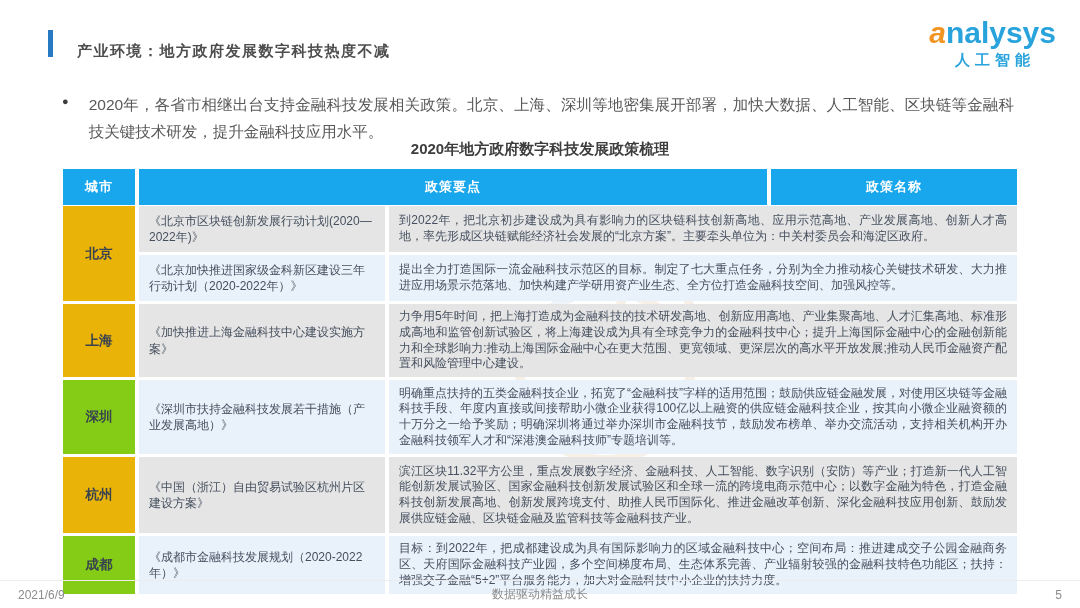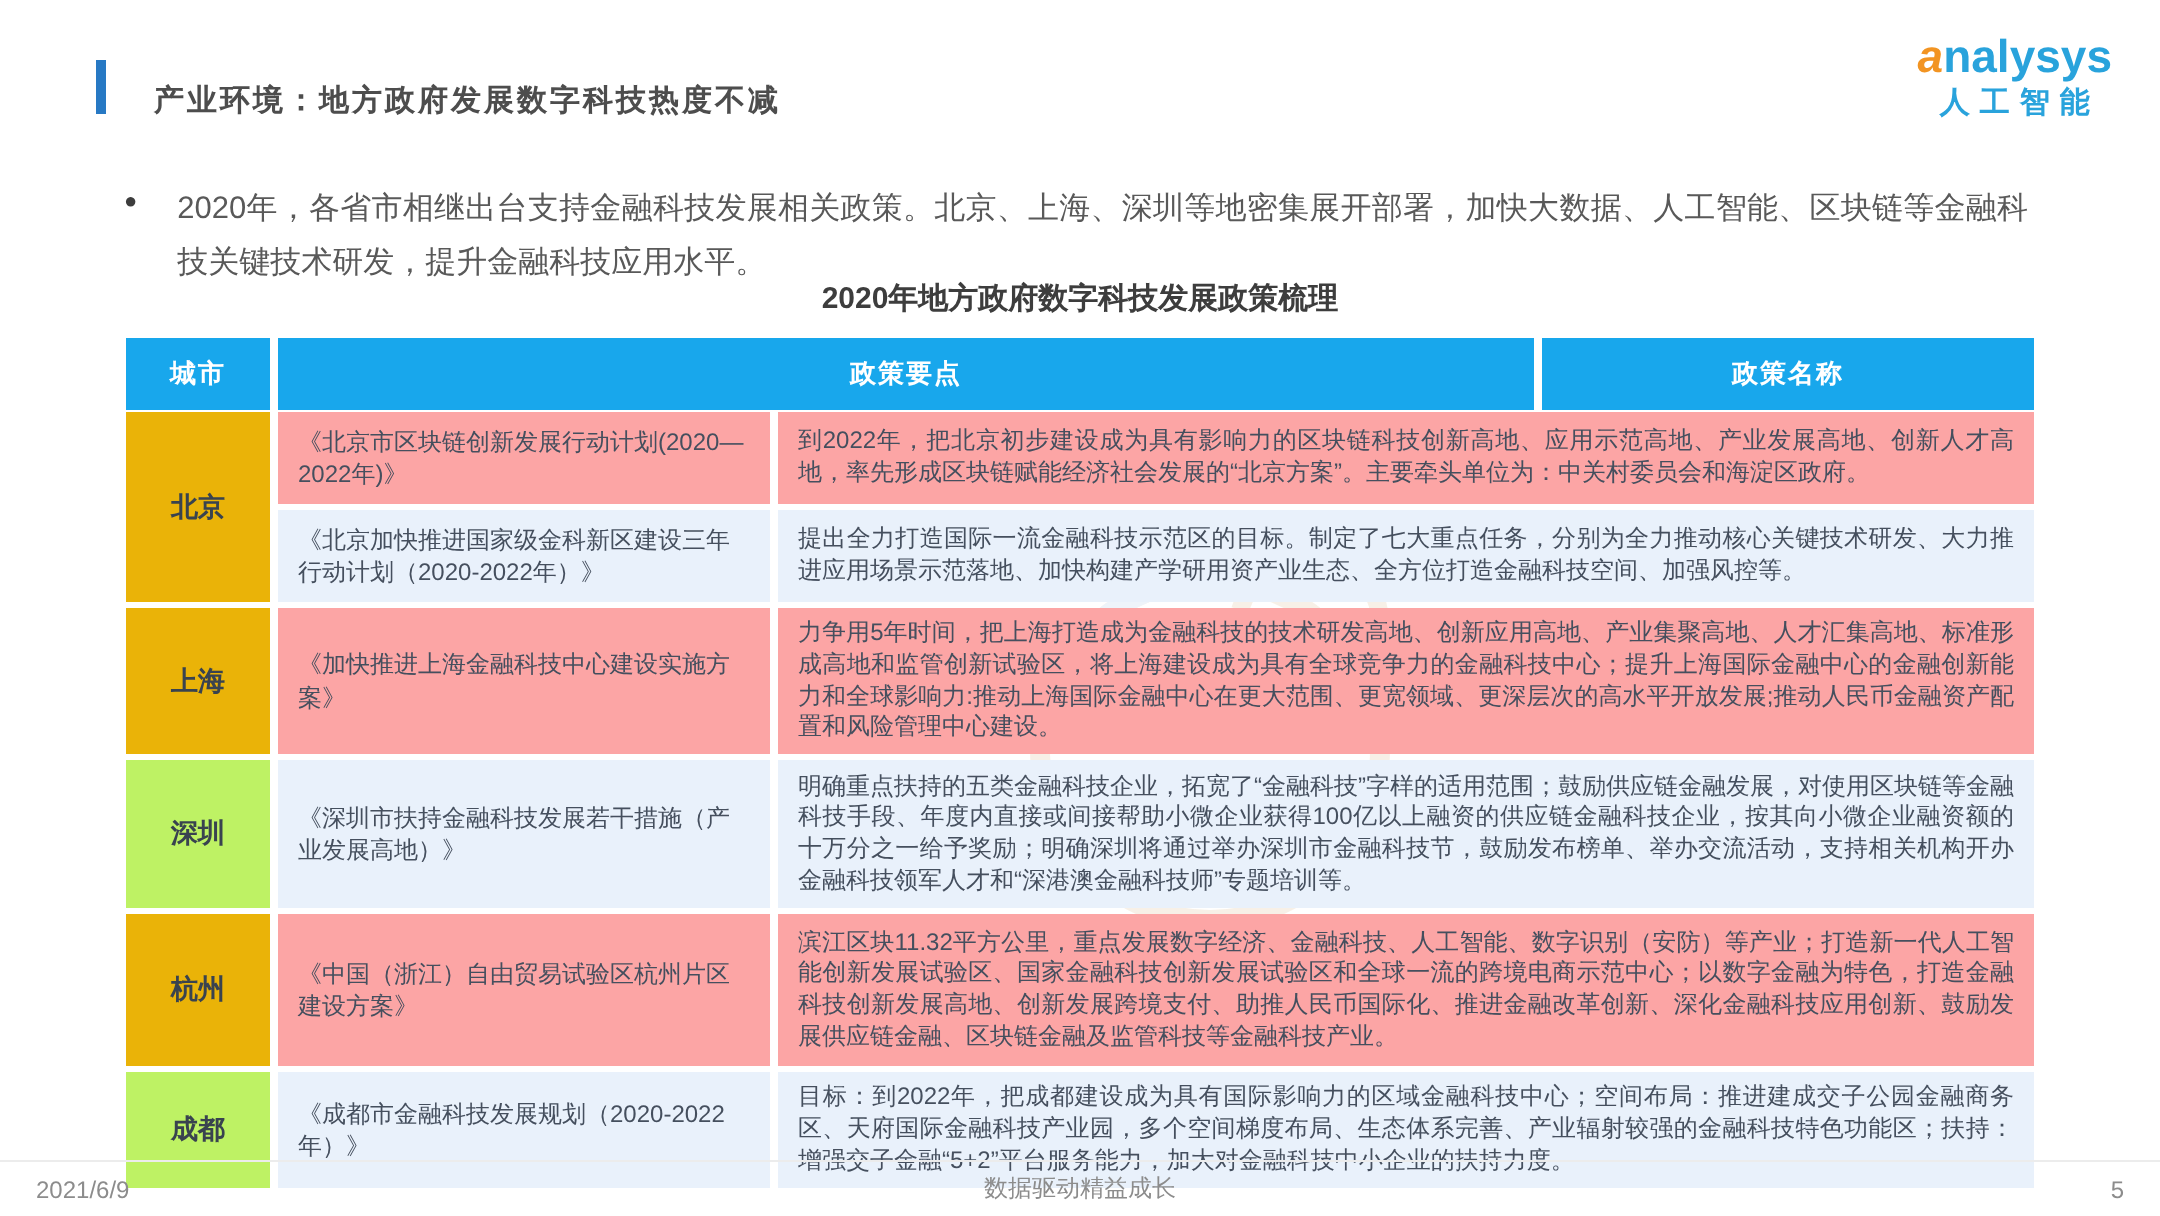--- a/index.html
+++ b/index.html
@@ -5,21 +5,21 @@
   html,body{margin:0;padding:0;}
   body{
     width:1080px;height:608px;position:relative;overflow:hidden;
     background:#ffffff;font-family:"Liberation Sans","DejaVu Sans",sans-serif;
   }
   
   .title-row{position:absolute;top:28px;left:48px;display:flex;align-items:flex-start;}
   .accent-bar{width:5px;height:27px;background:var(--accent,#2779c4);margin-right:11px;margin-top:2px;}
   .slide-title{font-size:15px;font-weight:bold;color:#4d4d4d;letter-spacing:1.5px;margin:13px;line-height:1.3;}
   .logo{position:absolute;top:16px;right:24px;text-align:center;line-height:1.1;}
-  .logo-en{font-size:23px;font-weight:bold;color:var(--brand,#29a3dc);letter-spacing:0px;}
+  .logo-en{font-size:30px;font-weight:bold;color:var(--brand,#29a3dc);letter-spacing:0px;}
   .logo-a{color:var(--brand-orange,#f29422);font-style:italic;}
   .logo-cn{font-size:15px;font-weight:bold;color:var(--brand,#29a3dc);letter-spacing:5px;margin-top:3px;padding-left:5px;}
   
   .bullet-row{position:absolute;top:91px;left:62px;width:952px;display:flex;}
   .bullet-marker{font-size:11px;color:#3d3d3d;margin-right:20px;margin-top:4px;}
   .bullet-text{font-size:15.5px;color:#595959;line-height:1.75;text-align:justify;}
   
   .table-title{position:absolute;top:140px;left:0;width:100%;text-align:center;
     font-size:15px;font-weight:bold;color:#3d3d3d;}
   .policy-table{position:absolute;top:169px;left:63px;width:954px;display:flex;flex-direction:column;gap:1px;}
@@ -27,24 +27,24 @@
   .h-cell{background:var(--header-bg,#18a7ec);color:#ffffff;font-weight:bold;font-size:13px;
     display:flex;align-items:center;justify-content:center;letter-spacing:1px;}
   .c1{width:72px;flex:none;}
   .c2{width:246px;flex:none;box-sizing:border-box;}
   .c3{flex:1;box-sizing:border-box;}
   #table-body{display:flex;flex-direction:column;gap:3px;}
   .row-group{display:flex;gap:4px;}
   .city-cell{width:72px;flex:none;display:flex;align-items:center;justify-content:center;
     font-size:13.5px;font-weight:bold;color:#39434f;}
   .city-dark{background:#eab308;}
-  .city-light{background:#bef264;}
+  .city-light{background:#84cc16;}
   .policies{flex:1;display:flex;flex-direction:column;gap:3px;}
   .policy-row{display:flex;gap:4px;flex:1;}
-  .cell-dark{background:#fca5a5;}
+  .cell-dark{background:#e5e5e5;}
   .cell-light{background:#e9f1fb;}
   .name-cell{width:246px;flex:none;box-sizing:border-box;padding:5px 10px;display:flex;align-items:center;
     font-size:12px;color:#454f5e;line-height:1.35;}
   .points-cell{flex:1;box-sizing:border-box;padding:5px 10px;display:flex;align-items:center;
     font-size:12px;color:#454f5e;line-height:1.32;text-align:justify;}
   #table-body .row-group:nth-child(1) .policy-row{min-height:46px;}
   #table-body .row-group:nth-child(2) .policy-row{min-height:59px;}
   #table-body .row-group:nth-child(3) .policy-row{min-height:74px;}
   #table-body .row-group:nth-child(4) .policy-row{min-height:76px;}
   #table-body .row-group:nth-child(5) .policy-row{min-height:48px;}

